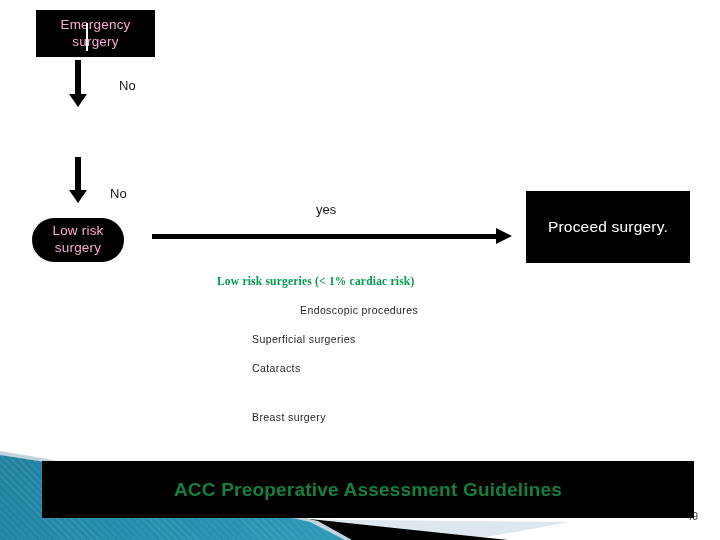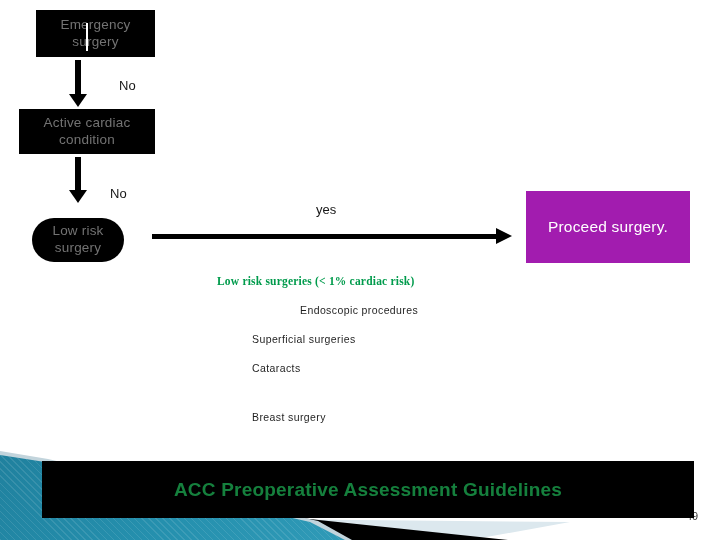--- a/index.html
+++ b/index.html
@@ -2,28 +2,28 @@
 <html><head>
 <meta charset="utf-8">
 <style>
   html,body{margin:0;padding:0;background:#fff;}
   #slide{
     position:relative;width:720px;height:540px;overflow:hidden;background:#ffffff;
     font-family:"Liberation Sans","DejaVu Sans",sans-serif;
   }
   
   .node{
-    position:absolute;background:#000;color:#737373;display:flex;align-items:center;justify-content:center;
+    position:absolute;background:#000;color:#f9a8d4;display:flex;align-items:center;justify-content:center;
     text-align:center;font-size:13.5px;line-height:1.25;font-weight:500;letter-spacing:.2px;
   }
   #node-emergency{left:36px;top:10px;width:119px;height:47px;}
   #node-active{left:19px;top:109px;width:136px;height:45px;}
   #node-lowrisk{left:32px;top:218px;width:92px;height:44px;border-radius:22px;}
   #node-proceed{
-    left:526px;top:191px;width:164px;height:72px;background:#a21caf;color:#fff;
+    left:526px;top:191px;width:164px;height:72px;background:#000000;color:#fff;
     font-size:15.5px;font-weight:400;
   }
   .cursor-line{position:absolute;left:50px;top:13px;width:2px;height:28px;background:#fff;}
   
   .v-arrow-shaft{position:absolute;width:6px;background:#000;}
   .v-arrow-head{position:absolute;width:0;height:0;border-left:9px solid transparent;border-right:9px solid transparent;border-top:13px solid #000;}
   #arrow1-shaft{left:75px;top:60px;height:35px;}
   #arrow1-head{left:69px;top:94px;}
   #arrow2-shaft{left:75px;top:157px;height:34px;}
   #arrow2-head{left:69px;top:190px;}
@@ -86,23 +86,20 @@
 
   <div class="node" id="node-emergency">
     <span>Emergency surgery</span>
     <span class="cursor-line"></span>
   </div>
 
   <div class="v-arrow-shaft" id="arrow1-shaft"></div>
   <div class="v-arrow-head" id="arrow1-head"></div>
   <div class="edge-label" id="label-no-1">No</div>
 
-  <div class="node" id="node-active">
-    <span>Active cardiac condition</span>
-  </div>
 
   <div class="v-arrow-shaft" id="arrow2-shaft"></div>
   <div class="v-arrow-head" id="arrow2-head"></div>
   <div class="edge-label" id="label-no-2">No</div>
 
   <div class="node" id="node-lowrisk">
     <span>Low risk surgery</span>
   </div>
 
   <div id="h-arrow-shaft"></div>

